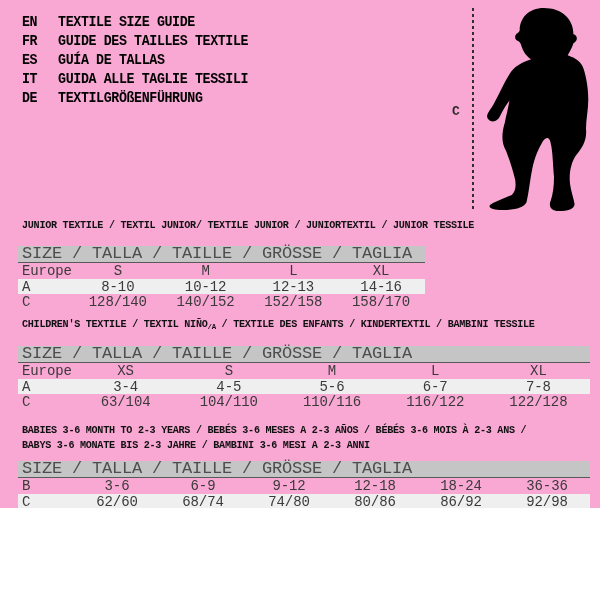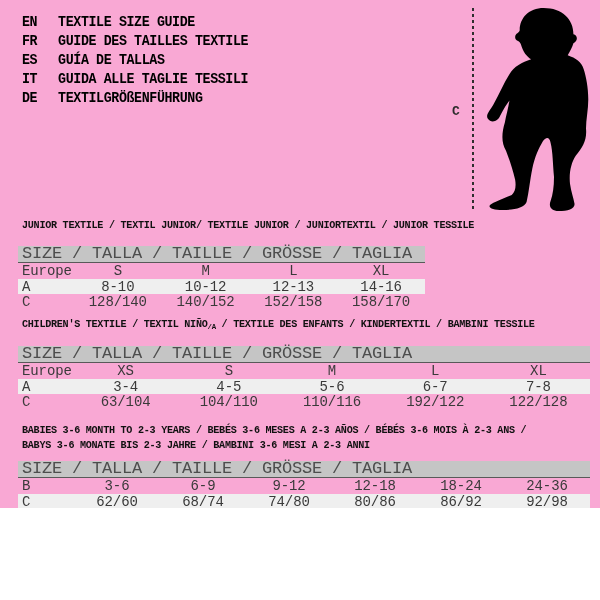--- a/index.html
+++ b/index.html
@@ -180,40 +180,40 @@
             <span class="cell">4-5</span>
             <span class="cell">5-6</span>
             <span class="cell">6-7</span>
             <span class="cell">7-8</span>
           </div>
           <div class="trow" style="grid-template-columns: 56px repeat(5, 1fr);">
             <span class="rlabel">C</span>
             <span class="cell">63/104</span>
             <span class="cell">104/110</span>
             <span class="cell">110/116</span>
-            <span class="cell">192/122</span>
+            <span class="cell">116/122</span>
             <span class="cell">122/128</span>
           </div>
         </div>
       </div>
       <div class="tbl-title" style="left: 22px; top: 423px;">
         <div><span>BABIES 3-6 MONTH TO 2-3 YEARS / BEBÉS 3-6 MESES A 2-3 AÑOS / BÉBÉS 3-6 MOIS À 2-3 ANS /</span></div>
         <div><span>BABYS 3-6 MONATE BIS 2-3 JAHRE / BAMBINI 3-6 MESI A 2-3 ANNI</span></div>
       </div>
       <div class="size-table" style="left: 18px; top: 461px; width: 572px;">
         <div class="thead">SIZE / TALLA / TAILLE / GRÖSSE / TAGLIA</div>
         <div class="tbody">
           <div class="trow" style="grid-template-columns: 56px repeat(6, 1fr);">
             <span class="rlabel">B</span>
             <span class="cell">3-6</span>
             <span class="cell">6-9</span>
             <span class="cell">9-12</span>
             <span class="cell">12-18</span>
             <span class="cell">18-24</span>
-            <span class="cell">24-36</span>
+            <span class="cell">36-36</span>
           </div>
           <div class="trow" style="grid-template-columns: 56px repeat(6, 1fr);">
             <span class="rlabel">C</span>
             <span class="cell">62/60</span>
             <span class="cell">68/74</span>
             <span class="cell">74/80</span>
             <span class="cell">80/86</span>
             <span class="cell">86/92</span>
             <span class="cell">92/98</span>
           </div>

